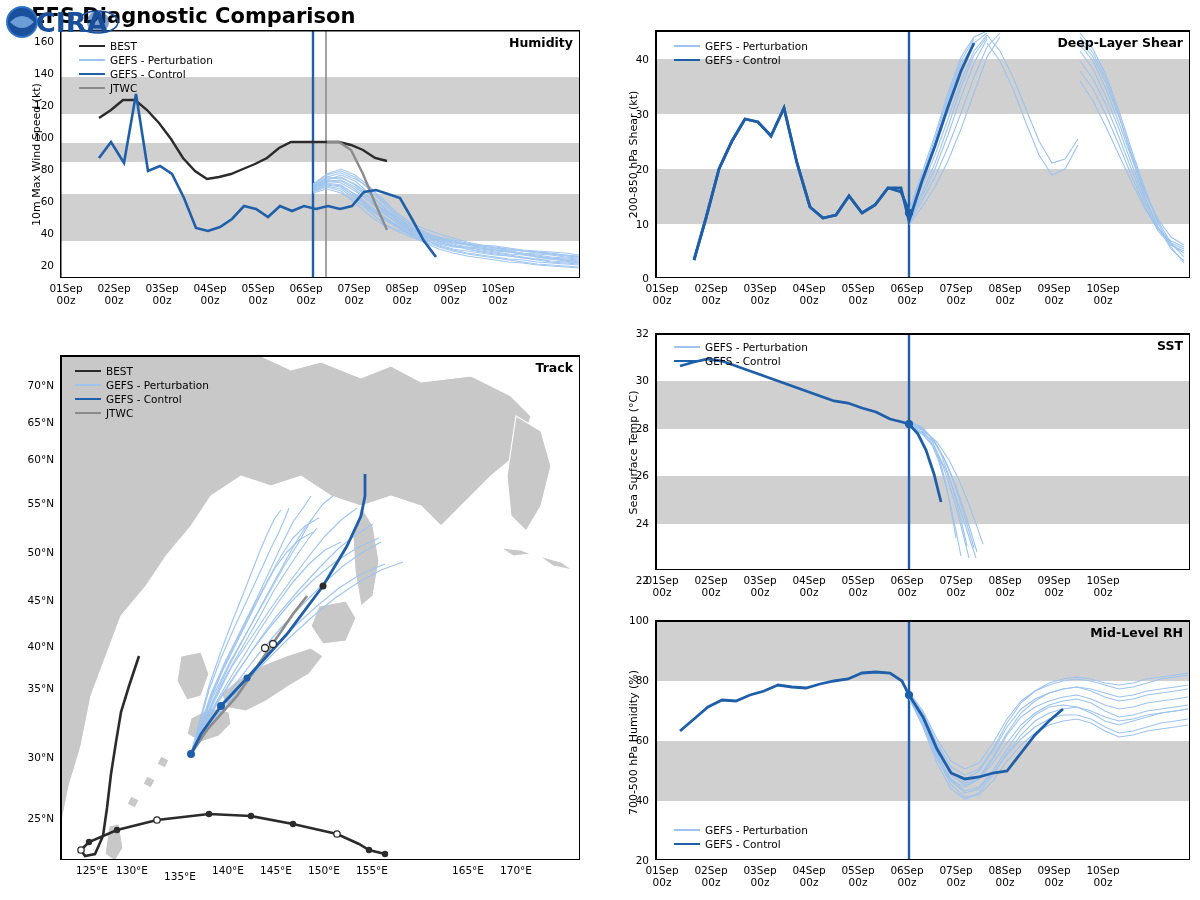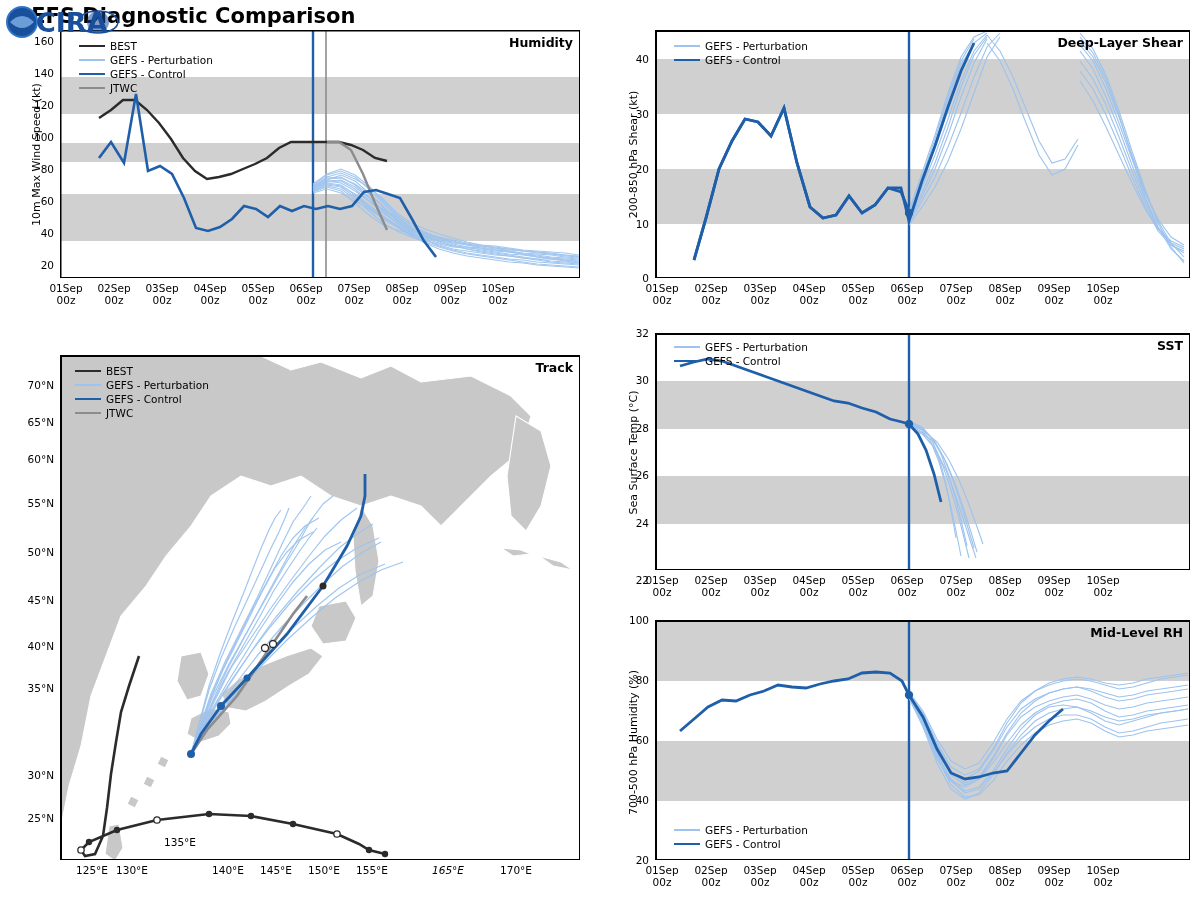--- a/index.html
+++ b/index.html
@@ -219,34 +219,34 @@
 
   <div>
     <div class="ytick" style="left:6px;top:379px;width:48px;">70°N</div>
     <div class="ytick" style="left:6px;top:416px;width:48px;">65°N</div>
     <div class="ytick" style="left:6px;top:453px;width:48px;">60°N</div>
     <div class="ytick" style="left:6px;top:497px;width:48px;">55°N</div>
     <div class="ytick" style="left:6px;top:546px;width:48px;">50°N</div>
     <div class="ytick" style="left:6px;top:594px;width:48px;">45°N</div>
     <div class="ytick" style="left:6px;top:640px;width:48px;">40°N</div>
     <div class="ytick" style="left:6px;top:682px;width:48px;">35°N</div>
-    <div class="ytick" style="left:6px;top:751px;width:48px;margin-top:18px;">30°N</div>
+    <div class="ytick" style="left:6px;top:751px;width:48px;">30°N</div>
     <div class="ytick" style="left:6px;top:812px;width:48px;">25°N</div>
   </div>
 
   <div>
     <div class="xtick" style="left:64px;top:864px;width:56px;">125°E</div>
     <div class="xtick" style="left:104px;top:864px;width:56px;">130°E</div>
-    <div class="xtick" style="left:152px;top:836px;width:56px;">135°E</div>
+    <div class="xtick" style="left:152px;top:870px;width:56px;">135°E</div>
     <div class="xtick" style="left:200px;top:864px;width:56px;">140°E</div>
     <div class="xtick" style="left:248px;top:864px;width:56px;">145°E</div>
     <div class="xtick" style="left:296px;top:864px;width:56px;">150°E</div>
     <div class="xtick" style="left:344px;top:864px;width:56px;">155°E</div>
     <div class="xtick" style="left:392px;top:900px;width:56px;">160°E</div>
-    <div class="xtick" style="left:420px;top:864px;width:56px;font-style:italic;">165°E</div>
+    <div class="xtick" style="left:440px;top:864px;width:56px;">165°E</div>
     <div class="xtick" style="left:488px;top:864px;width:56px;">170°E</div>
   </div>
 
   <div class="panel" style="left:655px;top:30px;width:535px;height:248px;">
     <div class="band" style="top:calc(248px * (45 - 20)/45);height:calc(248px * 10/45);"></div>
     <div class="band" style="top:calc(248px * (45 - 40)/45);height:calc(248px * 10/45);"></div>
     <div class="panel-label">Deep-Layer Shear</div>
 
     <svg width="535" height="248" viewBox="0 0 535 248">
       <line x1="253" y1="0" x2="253" y2="248" stroke="#1f5fa9" stroke-width="2.4"></line>

